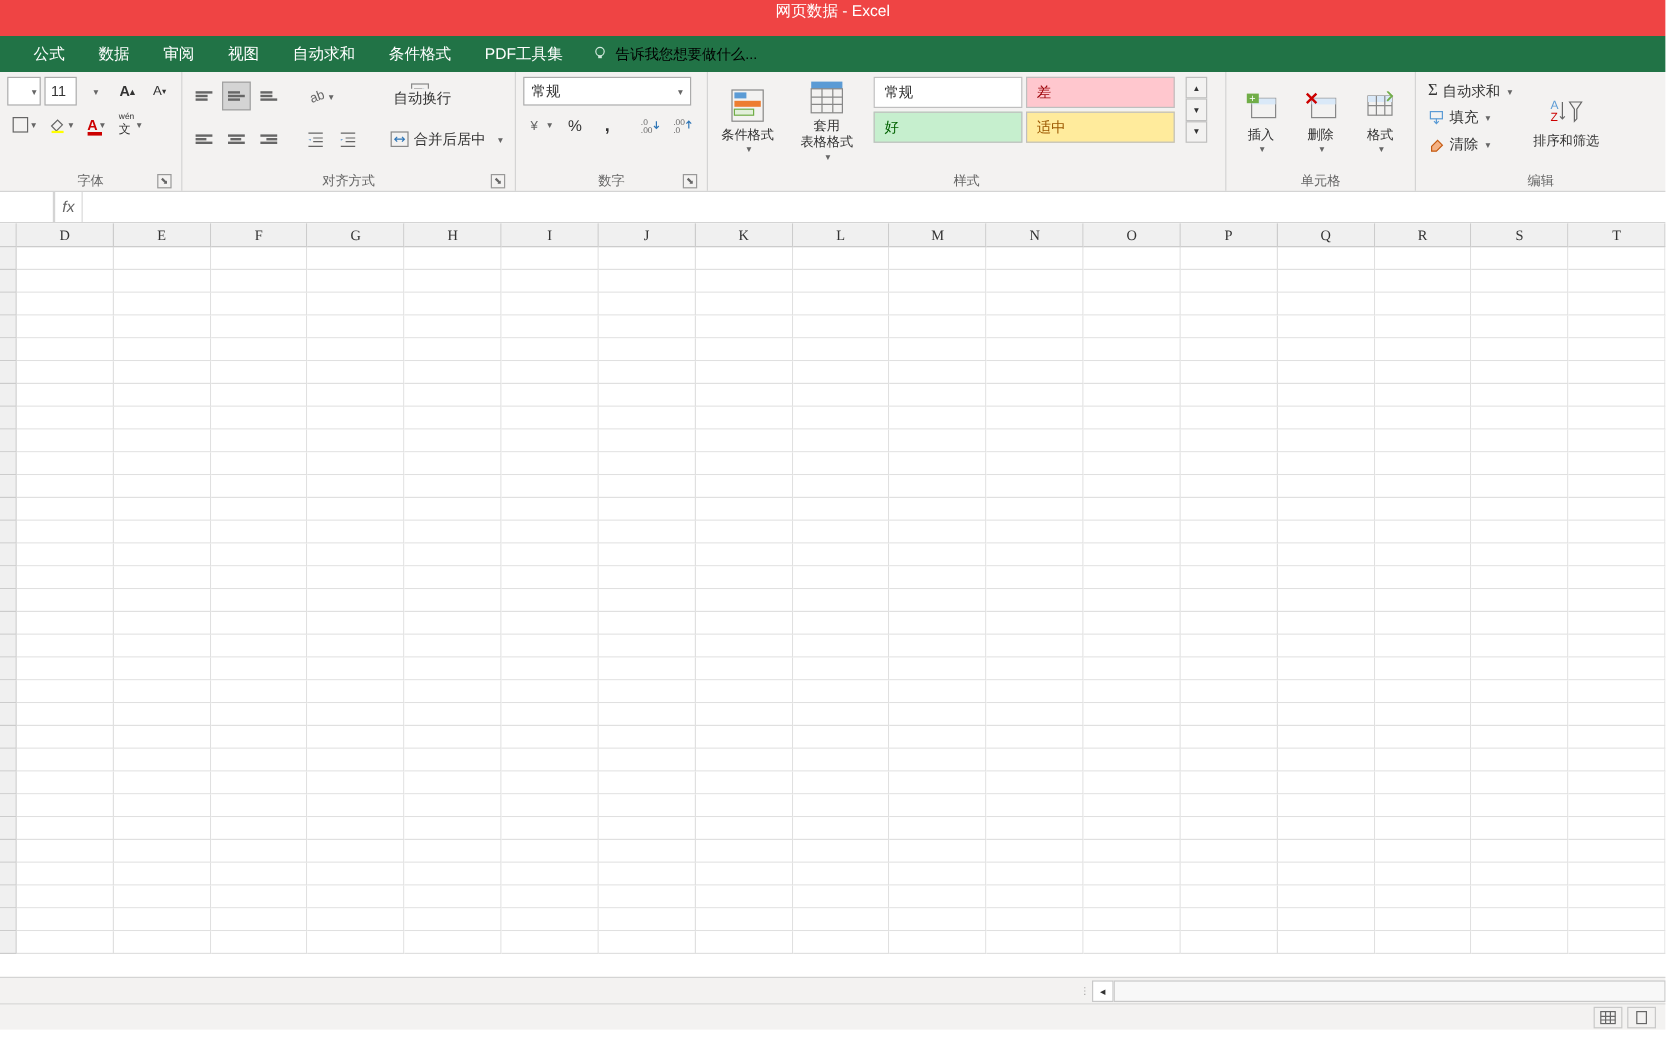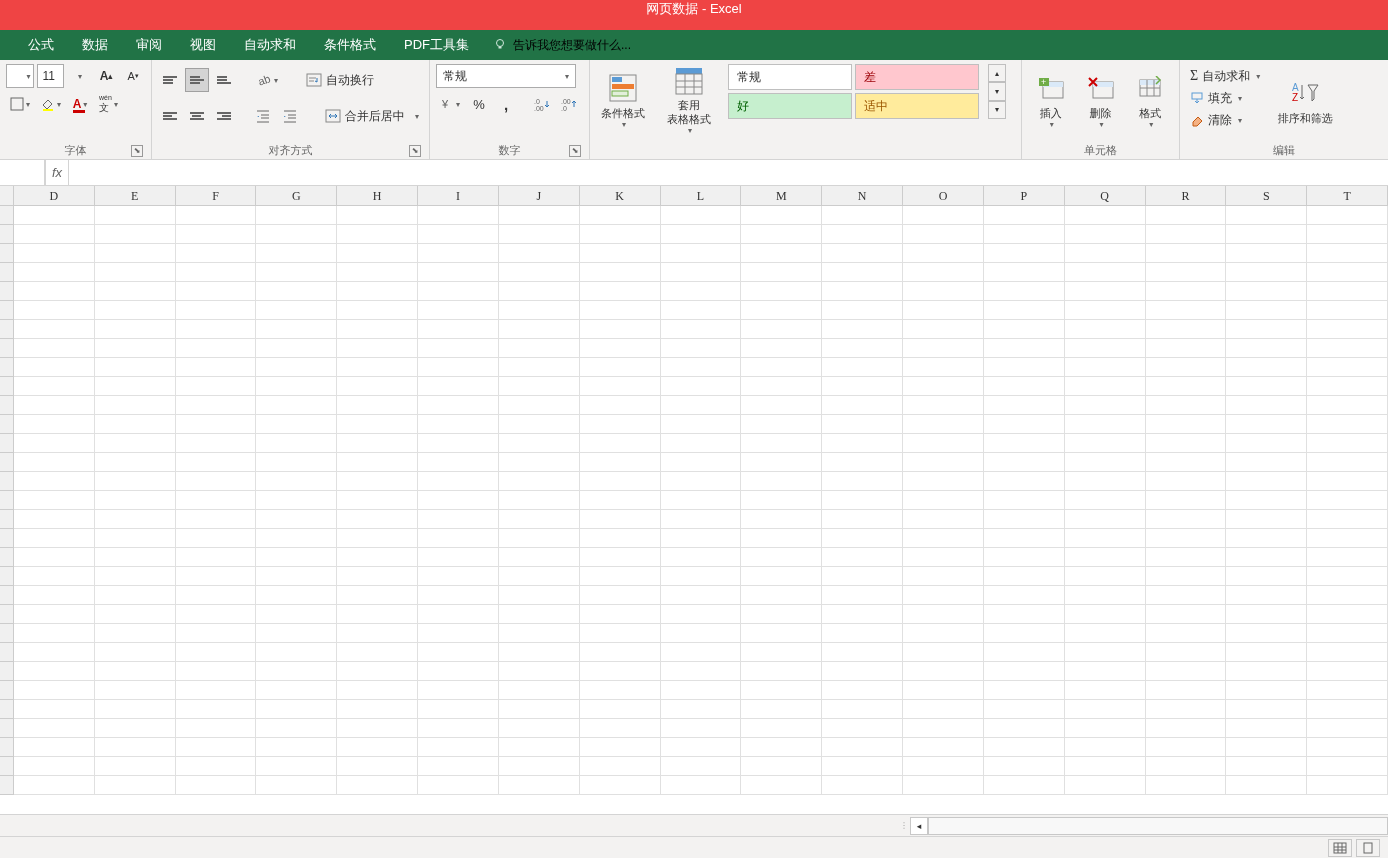--- a/index.html
+++ b/index.html
@@ -175,21 +175,21 @@
             </span>
           </span>
         <span style="width:10px;"></span>
         <span class="btn">
           <svg width="16" height="16">
               <text x="2" y="12" font-size="11" fill="#666" transform="rotate(-20 8 8)">ab</text>
             </svg>
           <span class="dd-arrow">▾</span>
         </span>
         <span style="width:14px;"></span>
-        <span class="btn" style="width:96px;justify-content:flex-start;">
+        <span class="btn" style="width:96px;justify-content:flex-start;flex-direction:column;">
           <svg width="16" height="14">
               <rect x="1" y="1" width="14" height="12" fill="none" stroke="#888"></rect>
               <path d="M3 5 h7 M3 8 h5" stroke="#888"></path>
               <path d="M11 5 v4 l-2 -1" fill="none" stroke="#2e75b6"></path>
             </svg>
           <span style="margin-left:4px;">自动换行</span>
         </span>
       </div>
       <div class="row" style="height:32px;">
         <span class="btn">
@@ -324,20 +324,21 @@
             <div class="style-swatch style-neutral">适中</div>
           </div>
         </div>
         <div class="style-scroll">
           <div class="style-scroll-btn">▴</div>
           <div class="style-scroll-btn">▾</div>
           <div class="style-scroll-btn">▾</div>
         </div>
       </div>
     </div>
+    <div class="group-label">样式</div>
   </div>
 
   <div class="group" style="width:158px;">
     <div class="group-body" style="flex-direction:row;">
       <div class="bigbtn" style="width:48px;">
         <div class="icon">
           <svg width="28" height="24">
               <rect x="6" y="6" width="20" height="16" fill="none" stroke="#888"></rect>
               <rect x="6" y="6" width="20" height="5" fill="#dae9f8"></rect>
               <rect x="2" y="2" width="10" height="8" fill="#70ad47"></rect>

